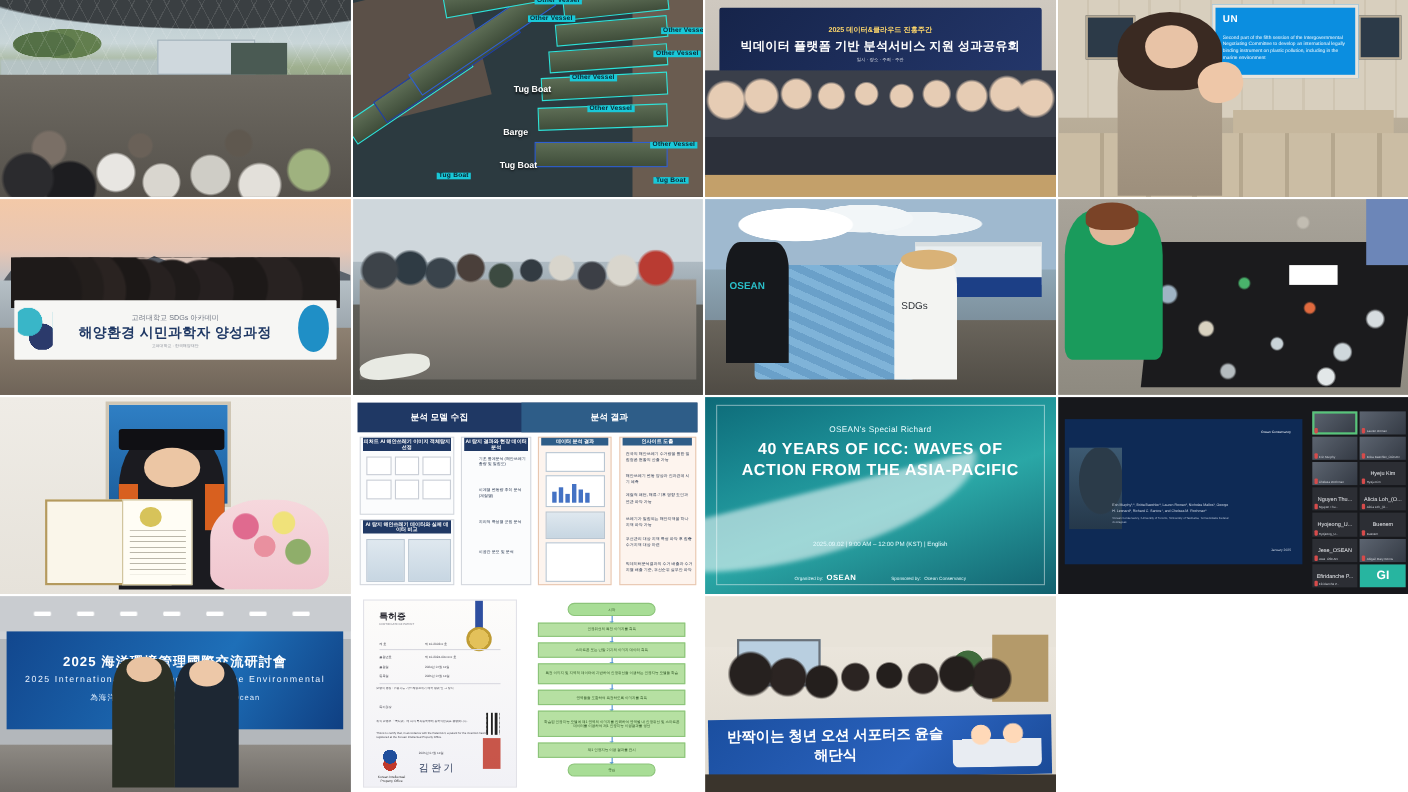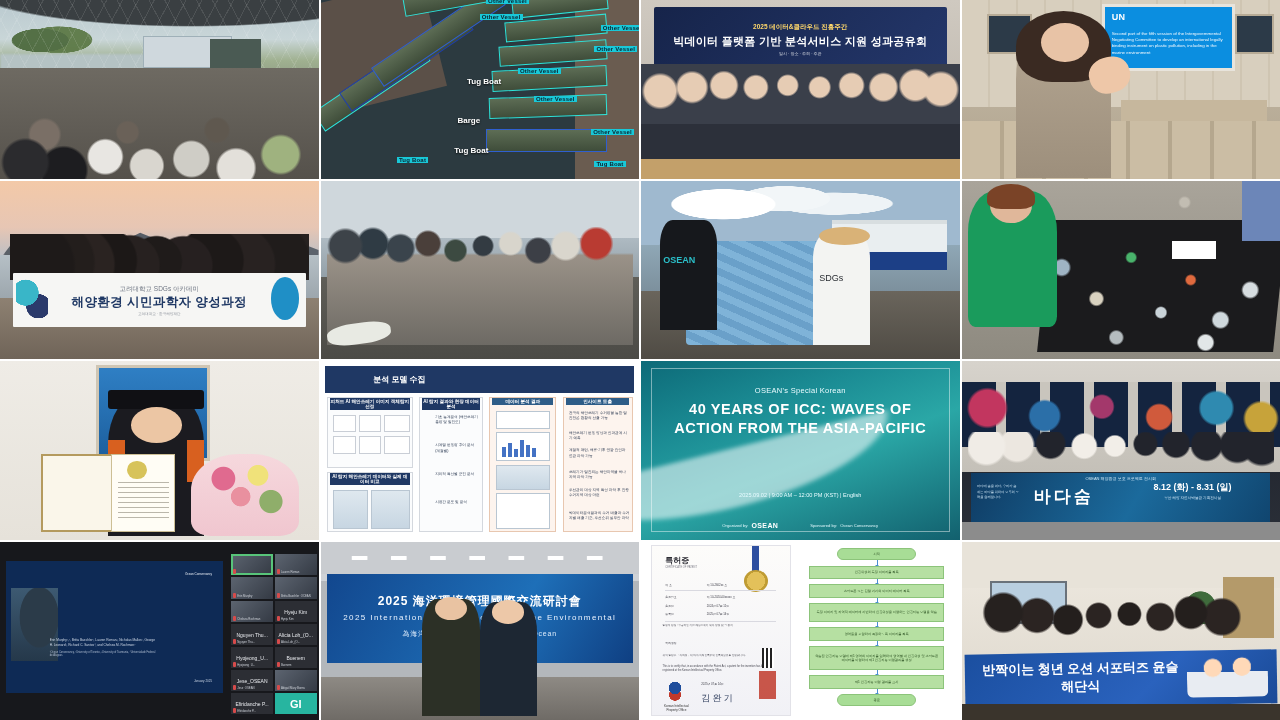--- a/index.html
+++ b/index.html
@@ -503,20 +503,21 @@
     <div class="abs dipl"></div>
     <div class="abs dipl2"></div>
     <div class="abs seal9"></div>
     <div class="lines9"></div>
     <div class="abs bouquet"></div>
   </div>
 
   <div class="cell c10">
     <div class="abs hdr">
       <div class="h1">분석 모델 수집</div>
+      <div class="h2">분석 결과</div>
     </div>
 
     <div class="panel" style="left:2%;top:20%;width:27%;height:40%;"></div>
     <div class="ptitle" style="left:3%;top:21%;width:25%;">피처드 AI 해안쓰레기 이미지 객체탐지 선정</div>
     <div class="minislide" style="left:4%;top:30%;width:7%;height:10%;"></div>
     <div class="minislide" style="left:12%;top:30%;width:7%;height:10%;"></div>
     <div class="minislide" style="left:20%;top:30%;width:8%;height:10%;"></div>
     <div class="minislide" style="left:4%;top:42%;width:7%;height:10%;"></div>
     <div class="minislide" style="left:12%;top:42%;width:7%;height:10%;"></div>
     <div class="minislide" style="left:20%;top:42%;width:8%;height:10%;"></div>
@@ -554,48 +555,35 @@
     <div class="chk" style="left:78%;top:39%;width:19%;">해안쓰레기 변동 양상과 인과관계 시기 예측</div>
     <div class="chk" style="left:78%;top:49%;width:19%;">계절적 패턴, 해류·기후 영향 요인과 연관 파악 가능</div>
     <div class="chk" style="left:78%;top:61%;width:19%;">쓰레기가 밀집되는 해안지역을 하나 지역 파악 가능</div>
     <div class="chk" style="left:78%;top:71%;width:19%;">우선관리 대상 지역 특성 파악 후 집중 수거지역 대상 마련</div>
     <div class="chk" style="left:78%;top:84%;width:19%;">빅데이터분석결과의 수거 배출과 수거지별 배출 기준, 우선순위 실무안 파악</div>
   </div>
 
   <div class="cell c11">
     <div class="abs wave"></div>
     <div class="abs frame"></div>
-    <div class="abs kicker">OSEAN's Special Korean</div>
+    <div class="abs kicker">OSEAN's Special Richard</div>
     <div class="abs title">40 YEARS OF ICC: WAVES OF ACTION FROM THE ASIA-PACIFIC</div>
     <div class="abs when">2025.09.02 | 9:00 AM – 12:00 PM (KST) | English</div>
     <div class="abs orgrow">
       <div class="org">
         <span>Organized by:</span>
         <span class="brand">OSEAN</span>
       </div>
       <div class="org">
         <span>Sponsored by:</span>
         <span>Ocean Conservancy</span>
       </div>
     </div>
   </div>
 
-  <div class="cell c12">
-    <div class="abs wall"></div>
-    <div class="abs arts"></div>
-    <div class="abs row12"></div>
-    <div class="abs banner12">
-      <div class="b12-top">OSEAN 해양환경 보호 프로젝트 전시회</div>
-      <div class="b12-left">바다에 숨을 쉬다, 우리가 숨쉬는 바다를 위하여 모두의 노력을 함께합니다.</div>
-      <div class="b12-main">바다숨</div>
-      <div class="b12-date">8.12 (화) - 8.31 (일)</div>
-      <div class="b12-sub">부산 해양 자연사박물관 기획전시실</div>
-    </div>
-    <div class="abs floor12"></div>
-  </div>
 
   <div class="cell c13">
     <div class="abs slide">
       <div class="abs whale"></div>
       <div class="abs sauth">Erin Murphy¹,²,  Britta Baechler¹, Lauren Roman³, Nicholas Mallos¹, George H. Leonard¹, Richard C. Santos⁴, and Chelsea M. Rochman²</div>
       <div class="abs saff">¹Ocean Conservancy, ²University of Toronto, ³University of Tasmania, ⁴Universidade Federal do Alagoas</div>
       <div class="abs sdate">January 2025</div>
       <div class="abs slogo">Ocean Conservancy</div>
     </div>
     <div class="abs rail">

